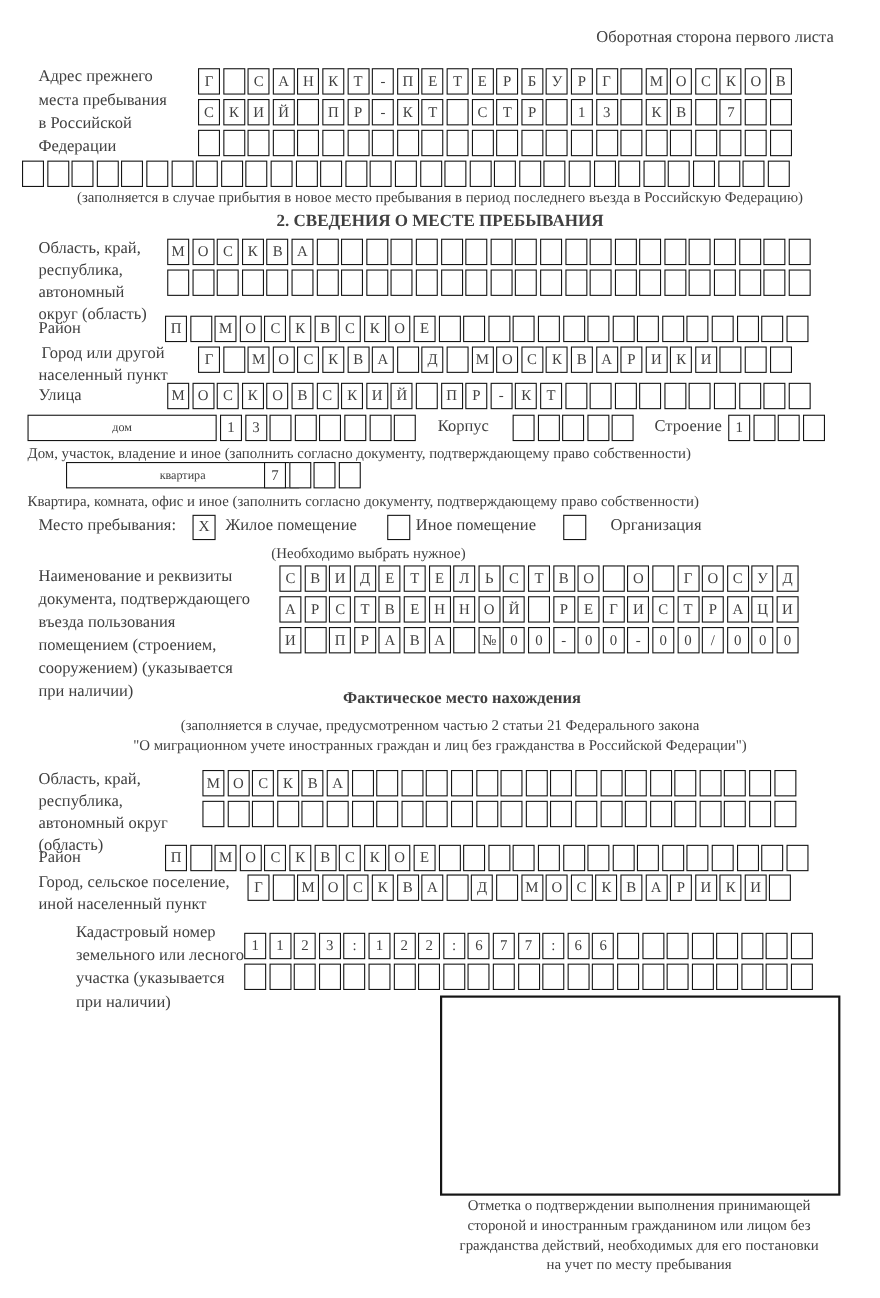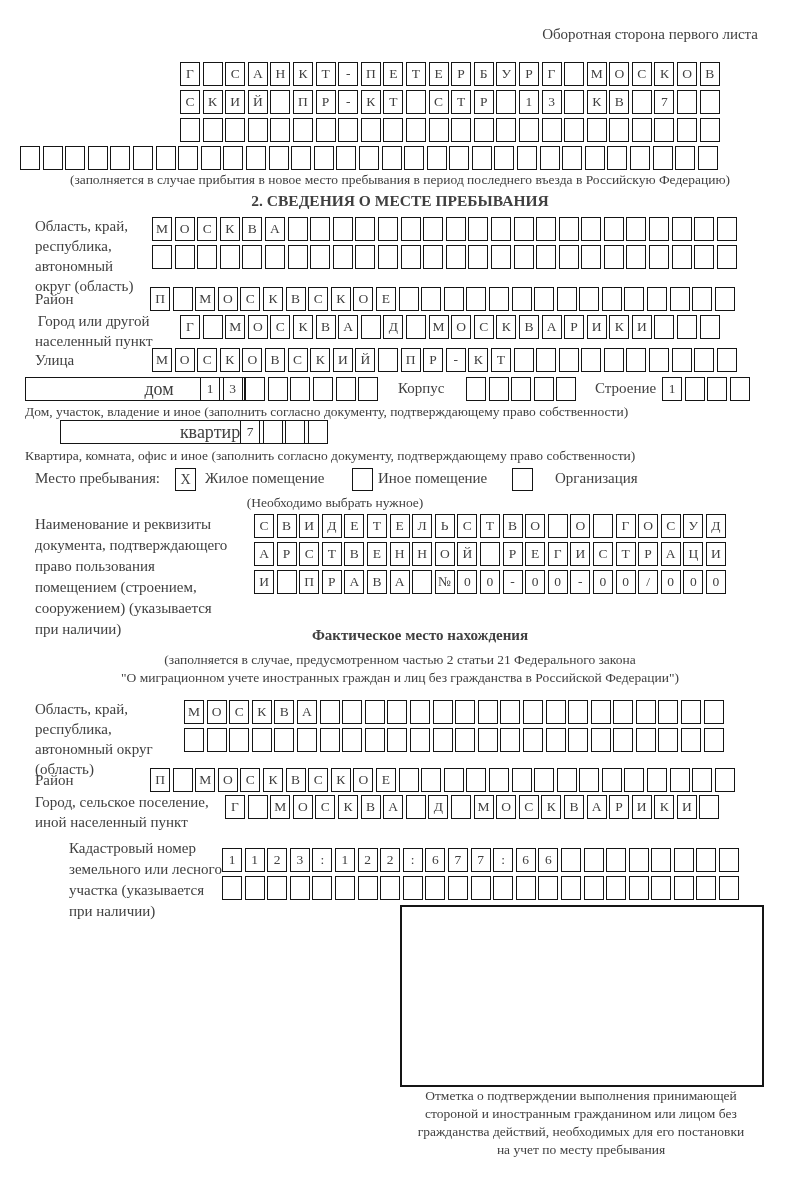--- a/index.html
+++ b/index.html
@@ -16,37 +16,43 @@
   .center{left:0;width:800px;text-align:center;}
   .title{font-size:15.5px;font-weight:bold;}
   .row{position:absolute;display:flex;}
   .cell{
     width:18px;height:22px;border:1.6px solid #151515;margin-right:2.6px;
     display:inline-flex;align-items:center;justify-content:center;
     font-size:13.5px;background:#fff;flex:none;
   }
   .labelbox{
     position:absolute;height:22px;border:1.6px solid #151515;background:#fff;
-    display:flex;align-items:center;justify-content:center;font-size:18px;padding-left:48px;
+    display:flex;align-items:center;justify-content:center;font-size:11px;
   }
   .inline-lbl{position:absolute;font-size:15px;white-space:nowrap;}
   .cb{
     position:absolute;width:19px;height:21px;border:1.7px solid #151515;background:#fff;
     display:flex;align-items:center;justify-content:center;font-size:14px;
   }
   .stamp{position:absolute;border:2px solid #151515;background:#fff;}
   .cap{font-size:13.5px;line-height:18px;text-align:center;}
 </style>
 </head>
 <body>
 
 <div class="page">
 
   <div class="abs hdr" style="right:42px;top:26px;">Оборотная сторона первого листа</div>
 
+  <div class="abs lbl" style="left:35px;top:60px;">
+    <div>Адрес прежнего</div>
+    <div>места пребывания</div>
+    <div>в Российской</div>
+    <div>Федерации</div>
+  </div>
   <div class="row" style="left:180px;top:62px;">
       <span class="cell">Г</span>
       <span class="cell"></span>
       <span class="cell">С</span>
       <span class="cell">А</span>
       <span class="cell">Н</span>
       <span class="cell">К</span>
       <span class="cell">Т</span>
       <span class="cell">-</span>
       <span class="cell">П</span>
@@ -357,21 +363,21 @@
   <div class="inline-lbl" style="left:378px;top:470px;">Иное помещение</div>
   <div class="cb" style="left:512px;top:468px;">
     <span></span>
   </div>
   <div class="inline-lbl" style="left:555px;top:470px;">Организация</div>
   <div class="abs note" style="left:150px;top:495px;width:370px;text-align:center;">(Необходимо выбрать нужное)</div>
 
   <div class="abs lbl" style="left:35px;top:514px;">
     <div>Наименование и реквизиты</div>
     <div>документа, подтверждающего</div>
-    <div>право пользования</div>
+    <div>въезда пользования</div>
     <div>помещением (строением,</div>
     <div>сооружением) (указывается</div>
     <div>при наличии)</div>
   </div>
   <div class="row" style="left:254px;top:514px;">
       <span class="cell">С</span>
       <span class="cell">В</span>
       <span class="cell">И</span>
       <span class="cell">Д</span>
       <span class="cell">Е</span>

